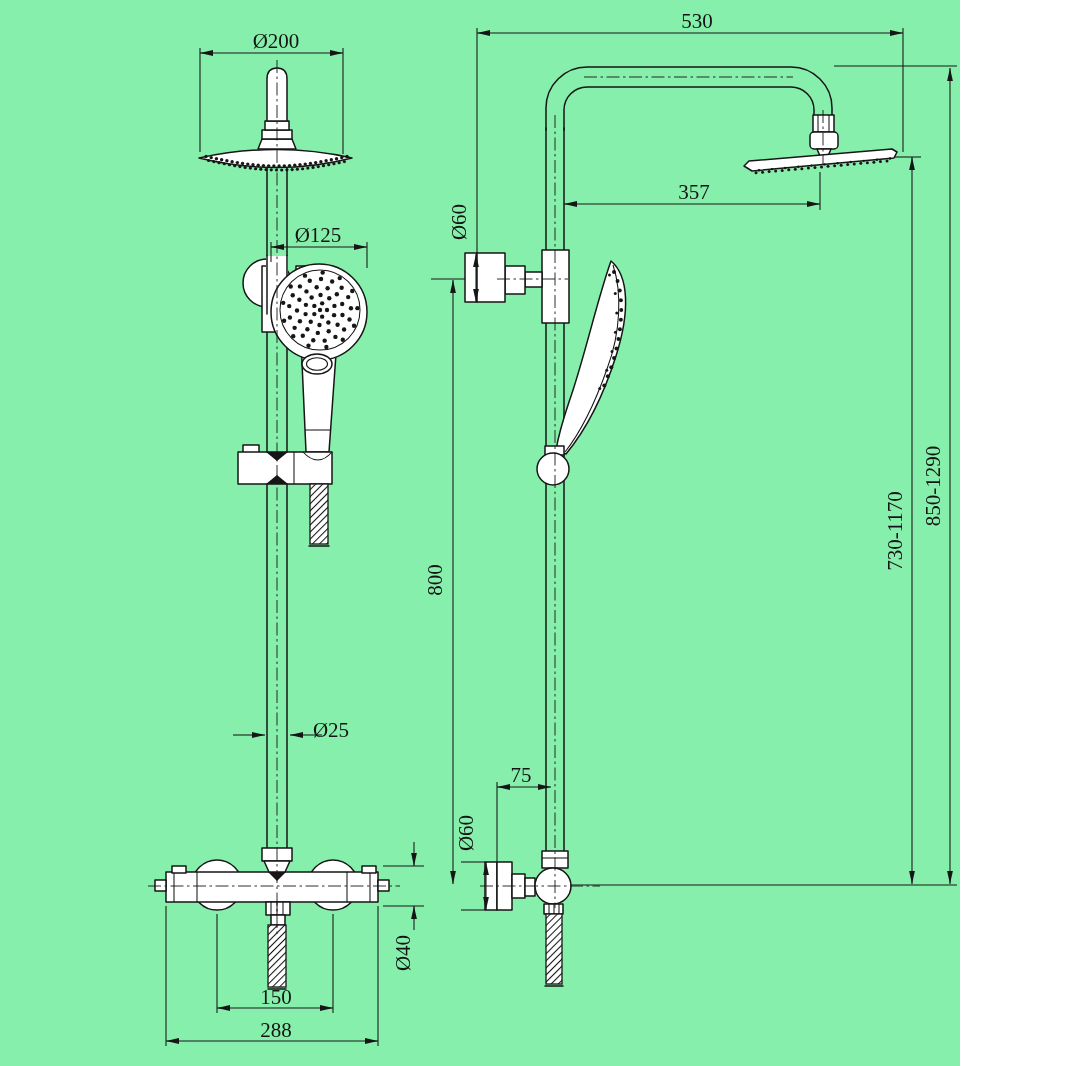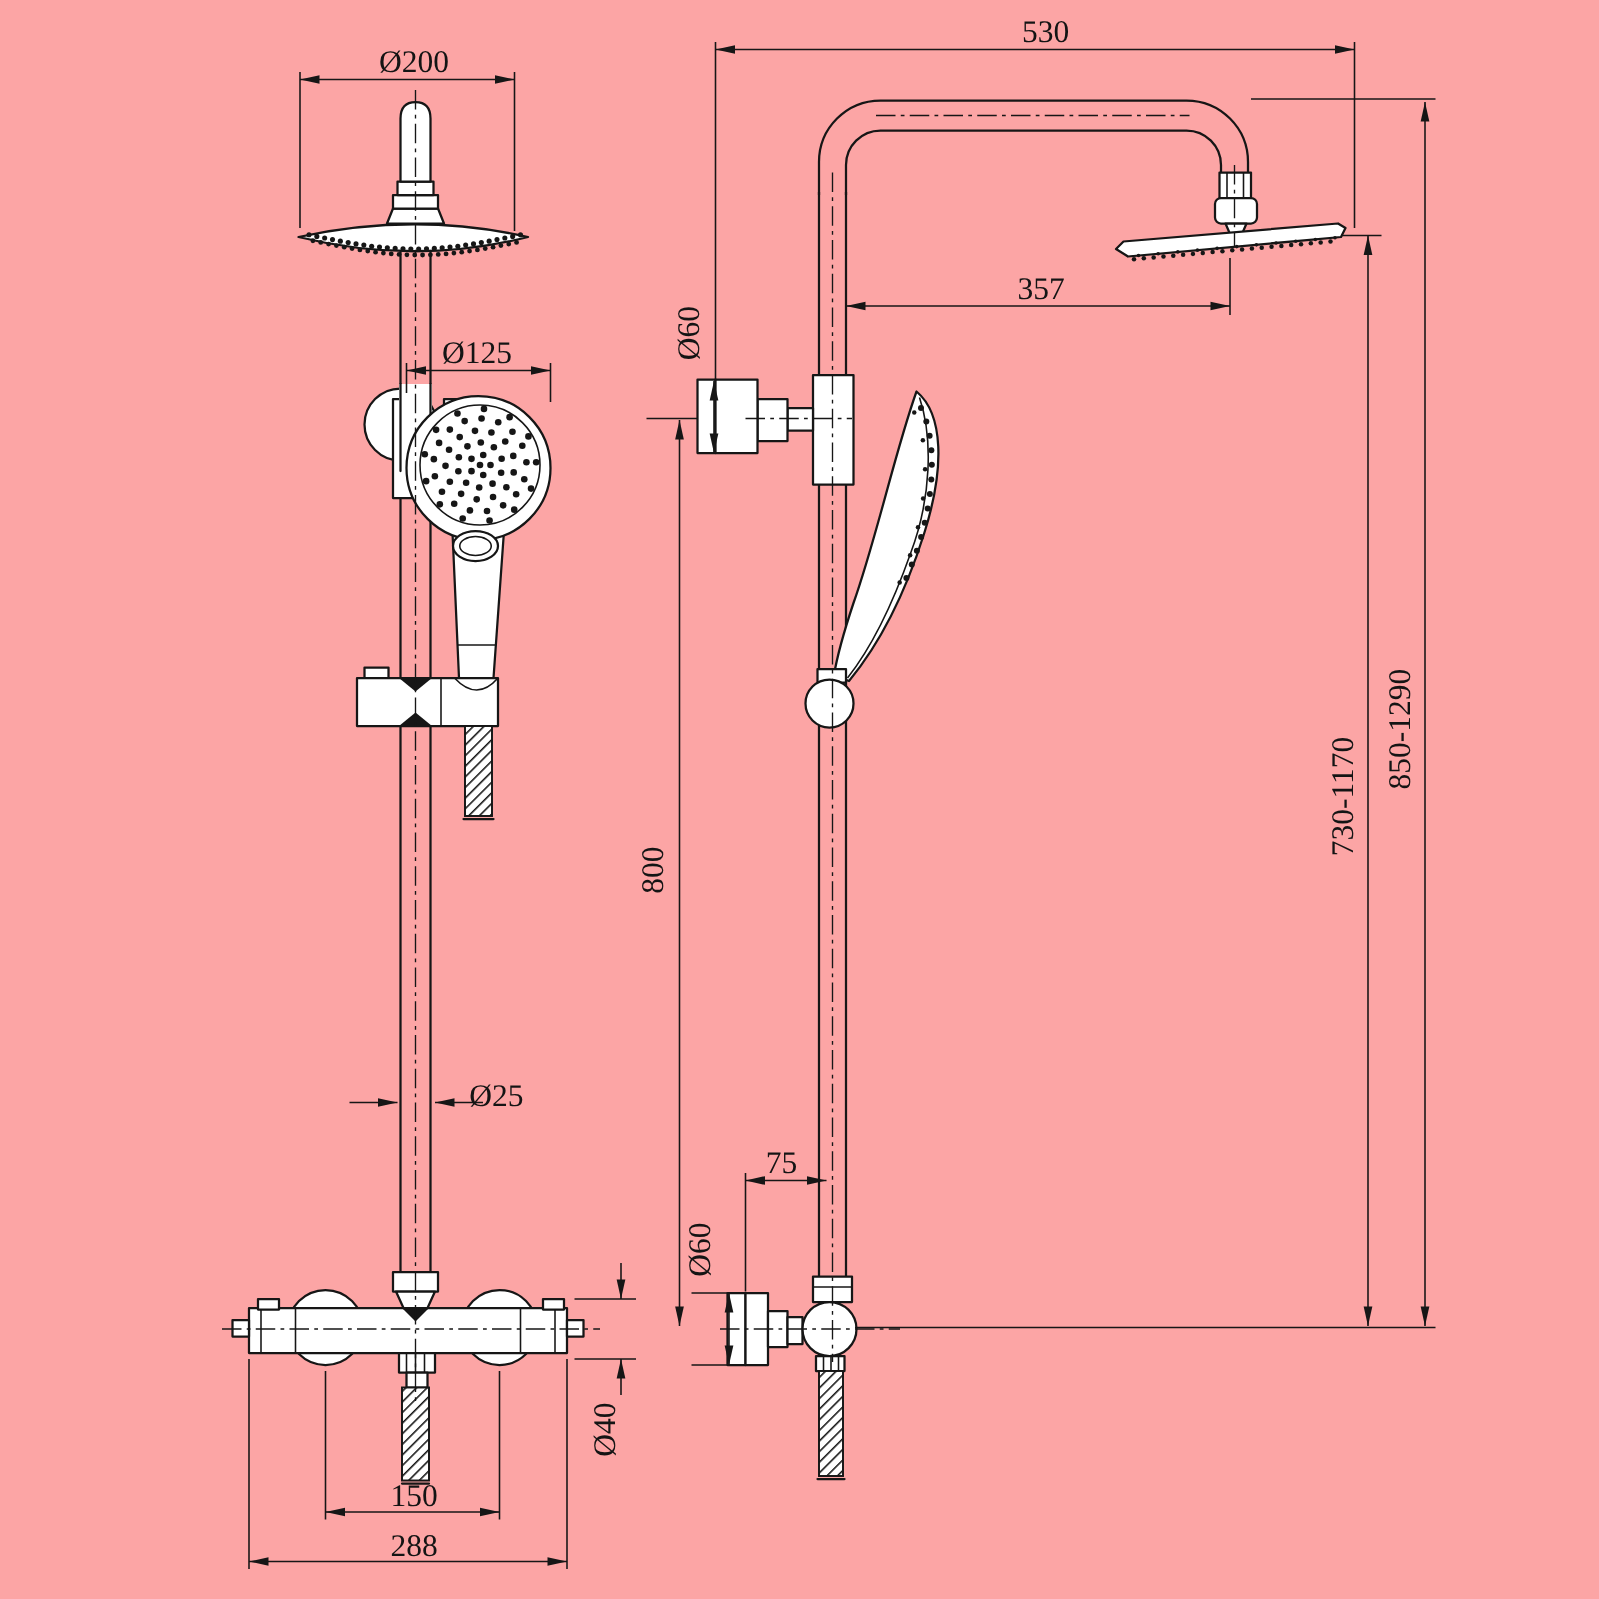--- a/index.html
+++ b/index.html
@@ -1,16 +1,16 @@
 <!DOCTYPE html>
 <html><head>
 <meta charset="utf-8">
 <style>
   html,body{margin:0;padding:0;background:#fff;}
-  .stage{width:1066px;height:1066px;background:#fca5a5;position:relative;overflow:hidden;}
+  .stage{width:960px;height:1066px;background:#86efac;position:relative;overflow:hidden;}
   svg{display:block;}
   .o  {fill:none;stroke:#161616;stroke-width:1.5;stroke-linejoin:round;stroke-linecap:round;}
   .w  {fill:#ffffff;stroke:#161616;stroke-width:1.5;stroke-linejoin:round;}
   .wn {fill:#ffffff;stroke:none;}
   .t  {fill:none;stroke:#161616;stroke-width:1.05;}
   .dim{fill:none;stroke:#161616;stroke-width:1.05;}
   .cl {fill:none;stroke:#161616;stroke-width:.9;stroke-dasharray:13 3.5 2.5 3.5;}
   .blk{fill:#161616;stroke:none;}
   .hose{fill:url(#hatch);stroke:#161616;stroke-width:1.3;}
   text{font-family:"Liberation Serif","DejaVu Serif",serif;font-size:21px;fill:#141414;}

